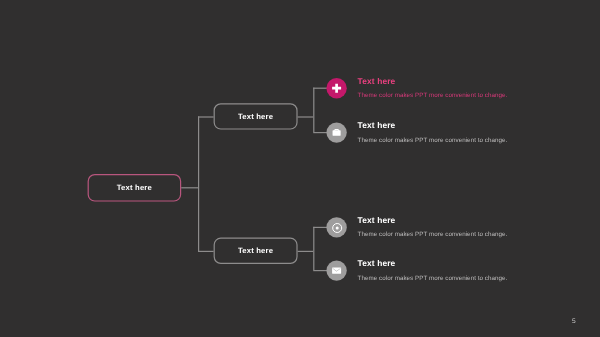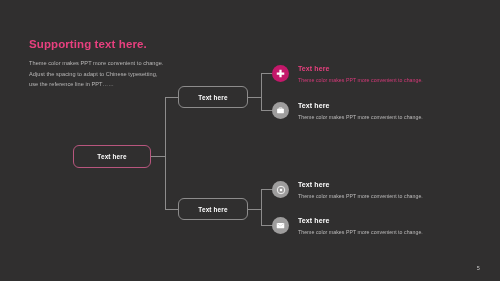--- a/index.html
+++ b/index.html
@@ -141,28 +141,20 @@
     font-size: 5.5px;
     color: #c8c7c7;
     letter-spacing: 0.2px;
   }
 </style>
 </head>
 <body>
 
 <div class="slide">
 
-  <div class="heading-block">
-    <div class="heading-title">Supporting text here.</div>
-    <div class="heading-body">
-      <div>Theme color makes PPT more convenient to change.</div>
-      <div>Adjust the spacing to adapt to Chinese typesetting,</div>
-      <div>use the reference line in PPT……</div>
-    </div>
-  </div>
 
   <div class="line line-h" style="left:151px; top:156px; width:14px;"></div>
 
   <div class="line line-v" style="left:165px; top:97px; height:113px;"></div>
 
   <div class="line line-h" style="left:165px; top:97px; width:13px;"></div>
 
   <div class="line line-h" style="left:165px; top:209px; width:13px;"></div>
 
   <div class="line line-h" style="left:248px; top:97px; width:13px;"></div>

